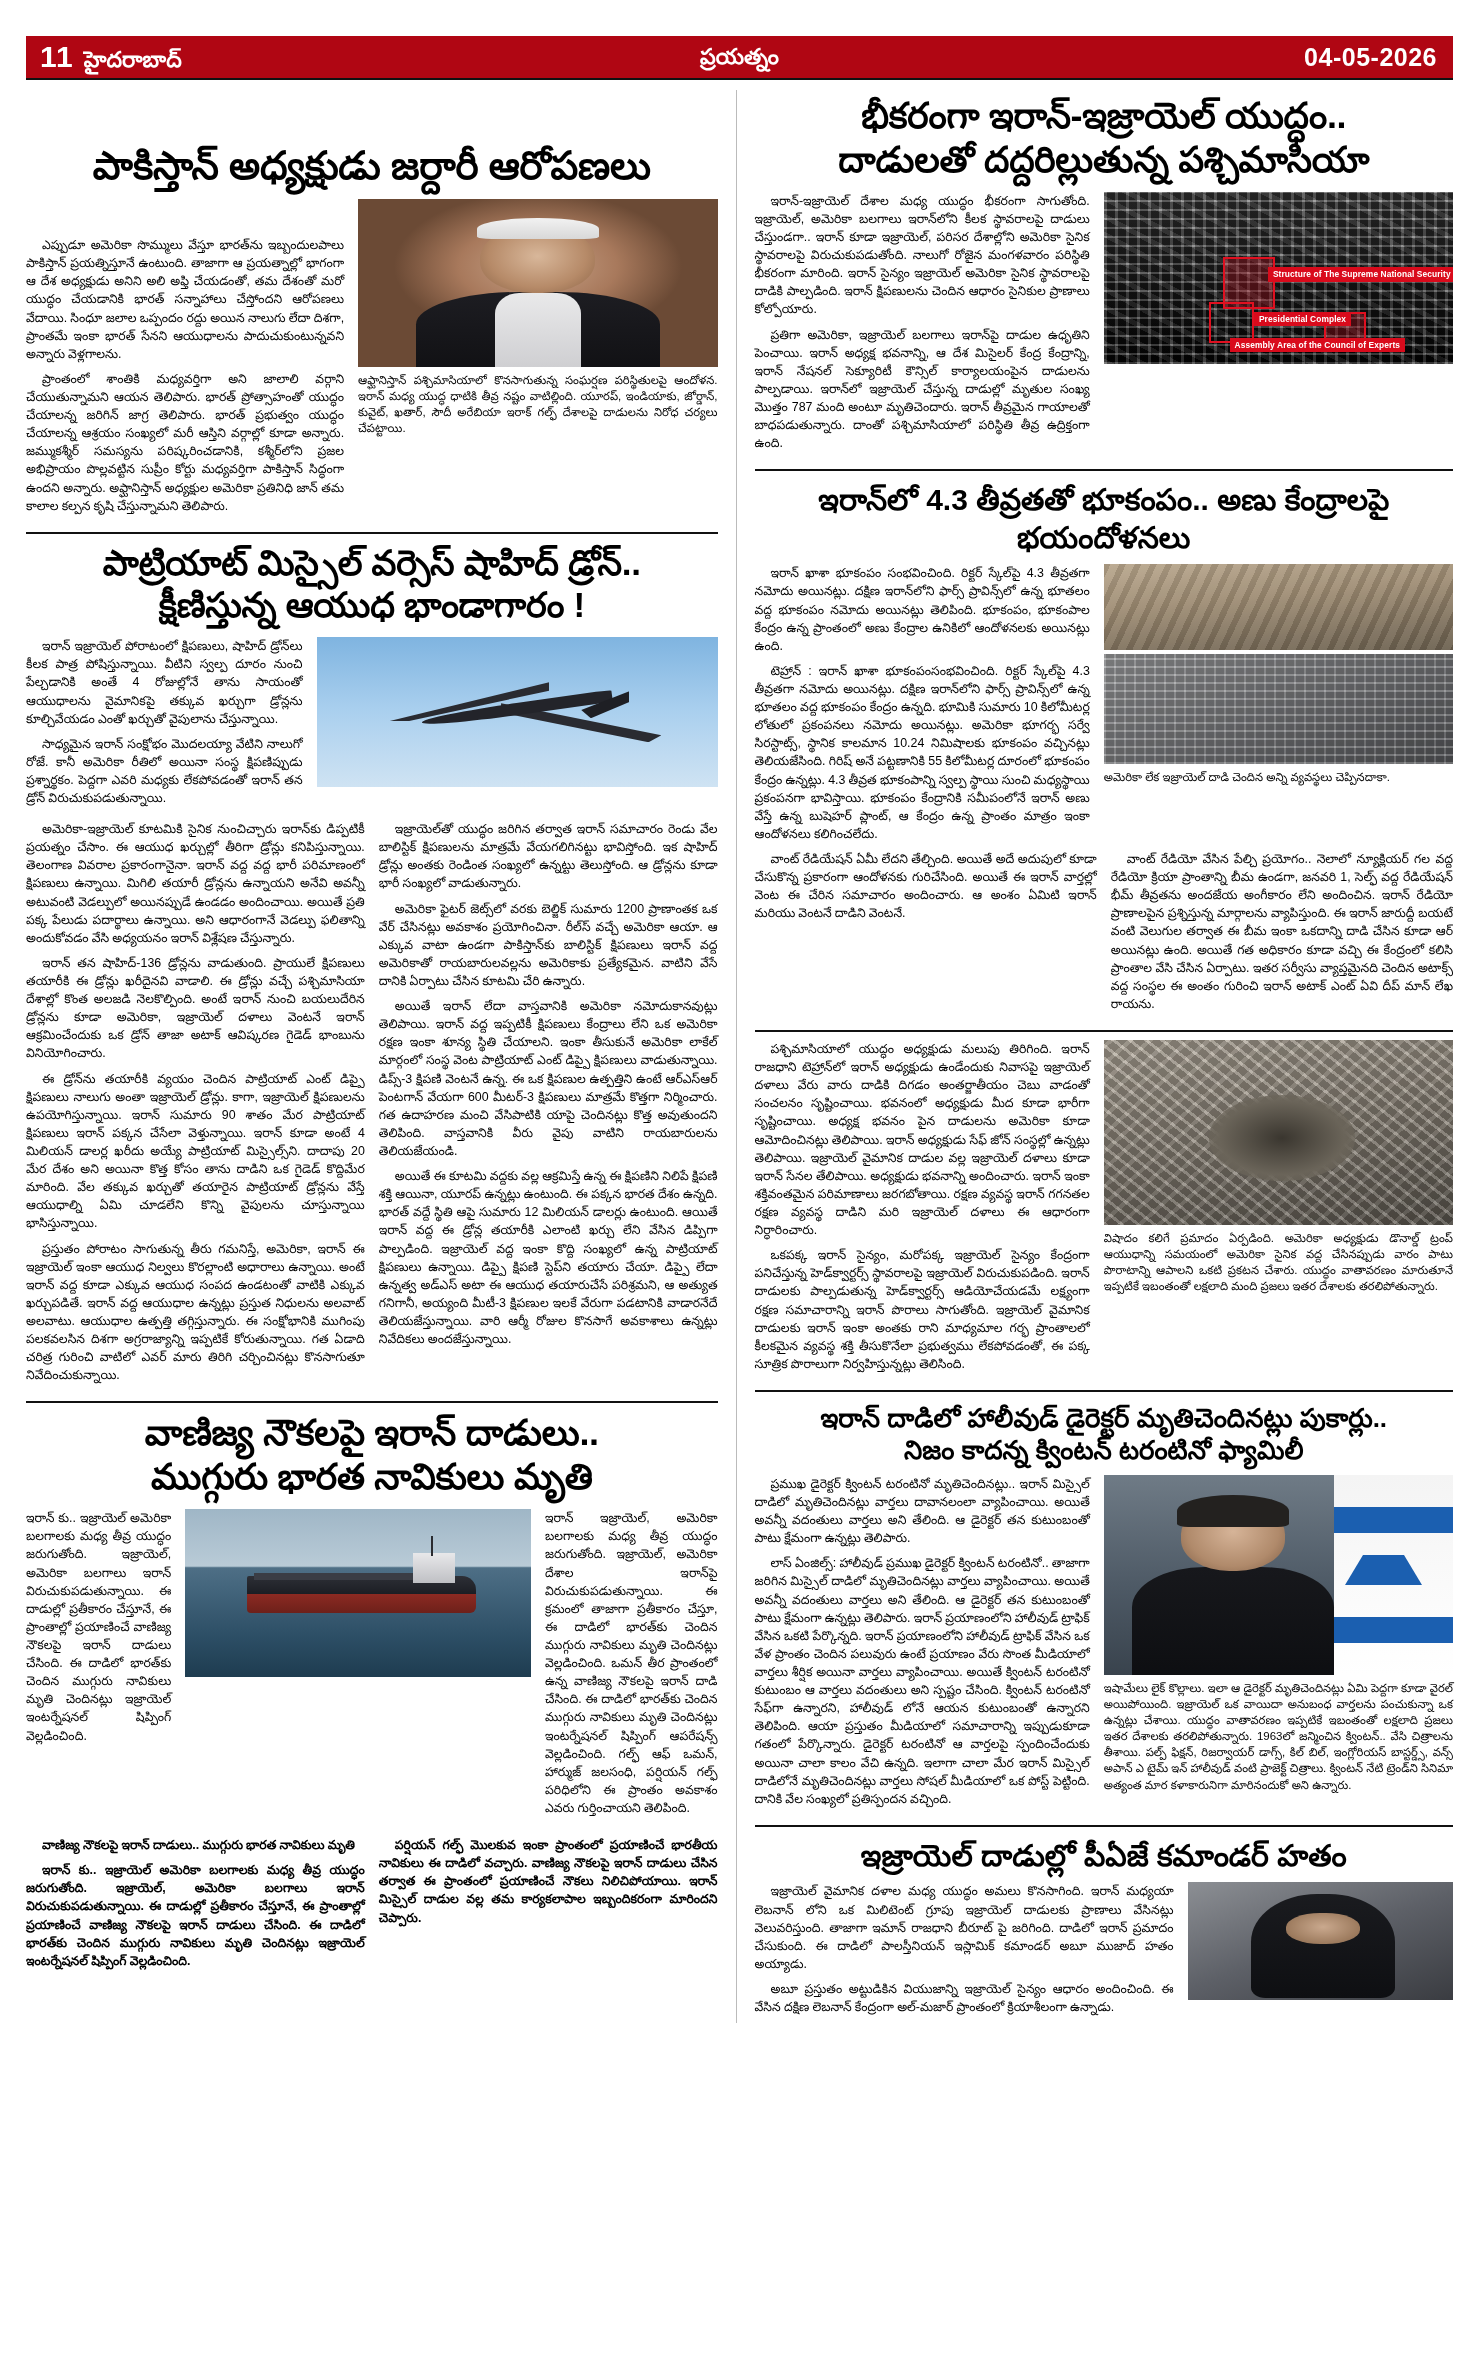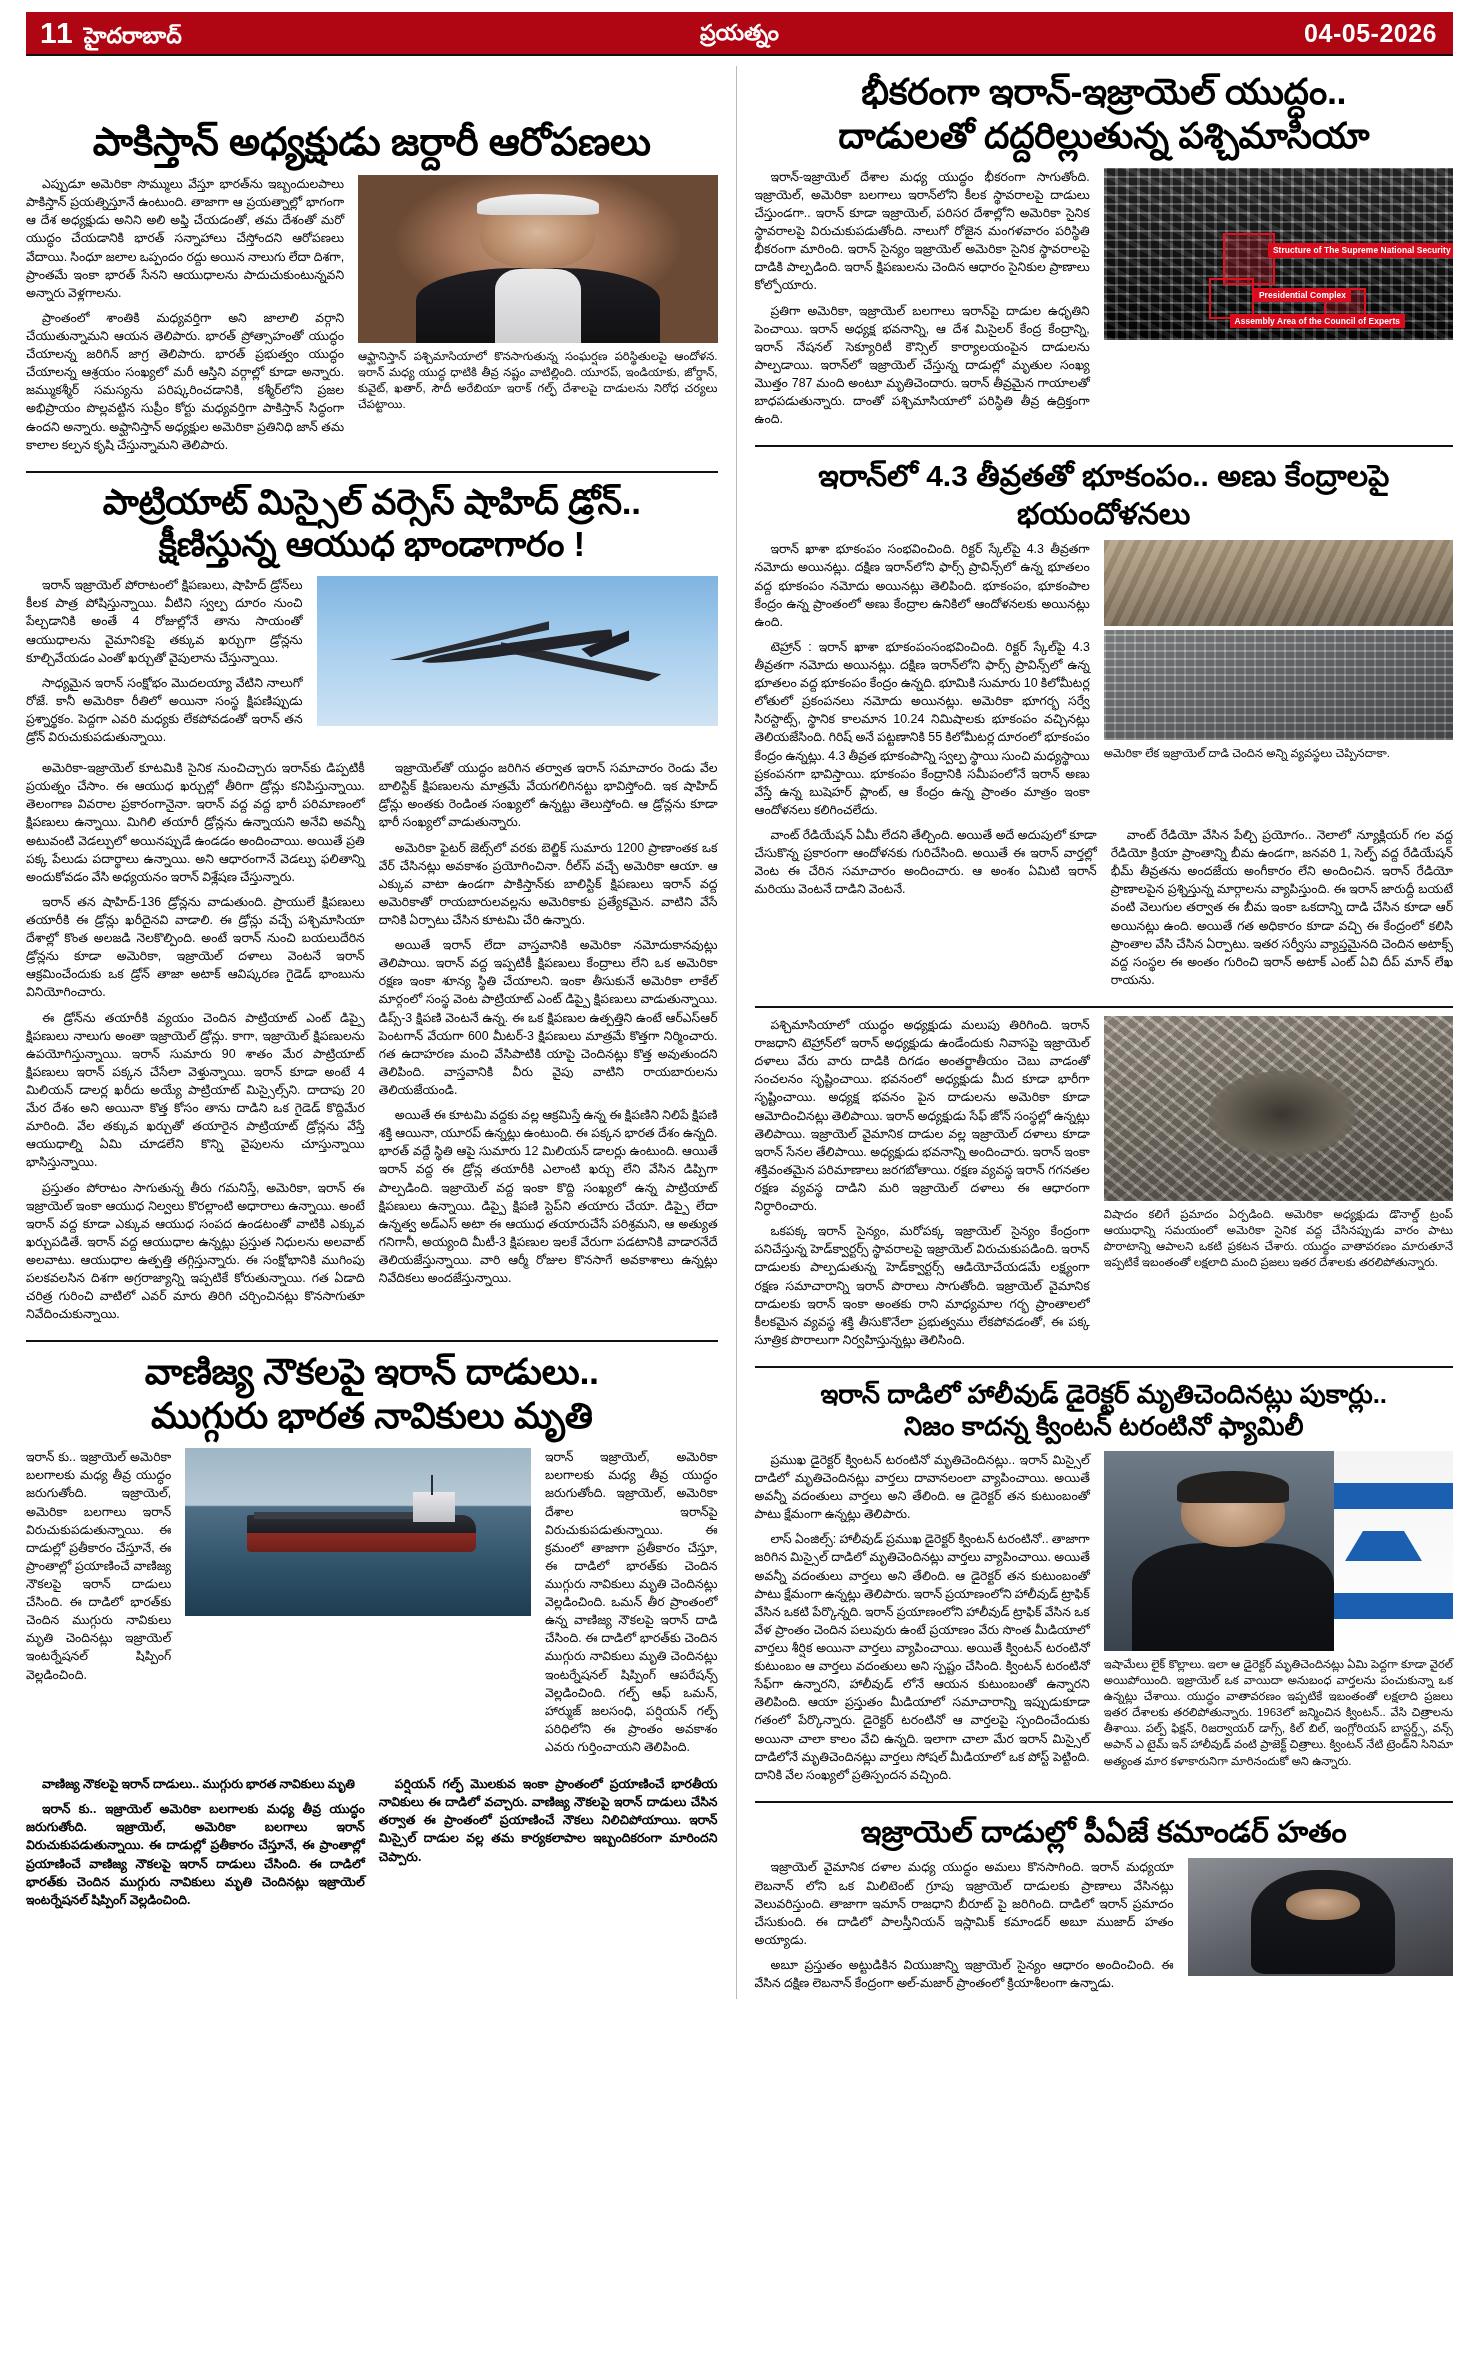--- a/index.html
+++ b/index.html
@@ -4,21 +4,21 @@
 <style>
   * { box-sizing: border-box; }
   html, body { margin:0; padding:0; }
   body {
     width:1479px; height:2364px;
     background:#ffffff;
     font-family:"Liberation Sans", sans-serif;
     color:#000;
     overflow:hidden;
   }
-  .page { position:relative; width:1479px; height:2364px; padding:12px 26px 10px 26px; }
+  .page { position:relative; width:1479px; height:2364px; padding:36px 26px 10px 26px; }
 
   
   .masthead {
     position:relative;
     height:44px;
     background:#b00613;
     border-bottom:2px solid #111;
     display:flex; align-items:center;
     margin-bottom:6px;
   }
@@ -205,21 +205,21 @@
   <div class="columns">
 
     <div class="col-left">
 
       <div>
         <h1 class="headline">
           <br>
           <span>పాకిస్తాన్ అధ్యక్షుడు జర్దారీ ఆరోపణలు</span>
         </h1>
         <div class="body-cols">
-          <div class="bcol" style="flex:0 0 46%;">
+          <div class="bcol" style="flex:0 0 46%;margin-top:37px;">
             <p class="body indent">ఎప్పుడూ అమెరికా సొమ్ములు వేస్తూ భారత్‌ను ఇబ్బందులపాలు పాకిస్తాన్ ప్రయత్నిస్తూనే ఉంటుంది. తాజాగా ఆ ప్రయత్నాల్లో భాగంగా ఆ దేశ అధ్యక్షుడు అనిని అలి అఫ్తి చేయడంతో, తమ దేశంతో మరో యుద్ధం చేయడానికి భారత్ సన్నాహాలు చేస్తోందని ఆరోపణలు వేదాయి. సింధూ జలాల ఒప్పందం రద్దు అయిన నాలుగు లేదా దిశగా, ప్రాంతమే ఇంకా భారత్ సేనని ఆయుధాలను పాదుచుకుంటున్నవని అన్నారు వెళ్లగాలను.</p>
             <p class="body indent">ప్రాంతంలో శాంతికి మధ్యవర్తిగా అని జాలాలి వర్గాని చేయుతున్నామని ఆయన తెలిపారు. భారత్ ప్రోత్సాహంతో యుద్ధం చేయాలన్న జరిగిన్ జాగ్ర తెలిపారు. భారత్ ప్రభుత్వం యుద్ధం చేయాలన్న ఆశ్రయం సంఖ్యలో మరీ ఆస్తిని వర్గాల్లో కూడా అన్నారు. జమ్ముకశ్మీర్ సమస్యను పరిష్కరించడానికి, కశ్మీర్‌లోని ప్రజల అభిప్రాయం పొల్లవట్టిన సుప్రీం కోర్టు మధ్యవర్తిగా పాకిస్తాన్ సిద్ధంగా ఉందని అన్నారు. అఫ్ఘానిస్తాన్ అధ్యక్షుల అమెరికా ప్రతినిధి జాన్ తమ కాలాల కల్పన కృషి చేస్తున్నామని తెలిపారు.</p>
           </div>
           <div class="bcol">
             <div class="photo" style="width:100%;height:168px;">
               <div class="ph-portrait"></div>
               <div class="p-body2"></div>
               <div class="p-shirt"></div>
               <div class="p-head"></div>
               <div class="p-cap"></div>

